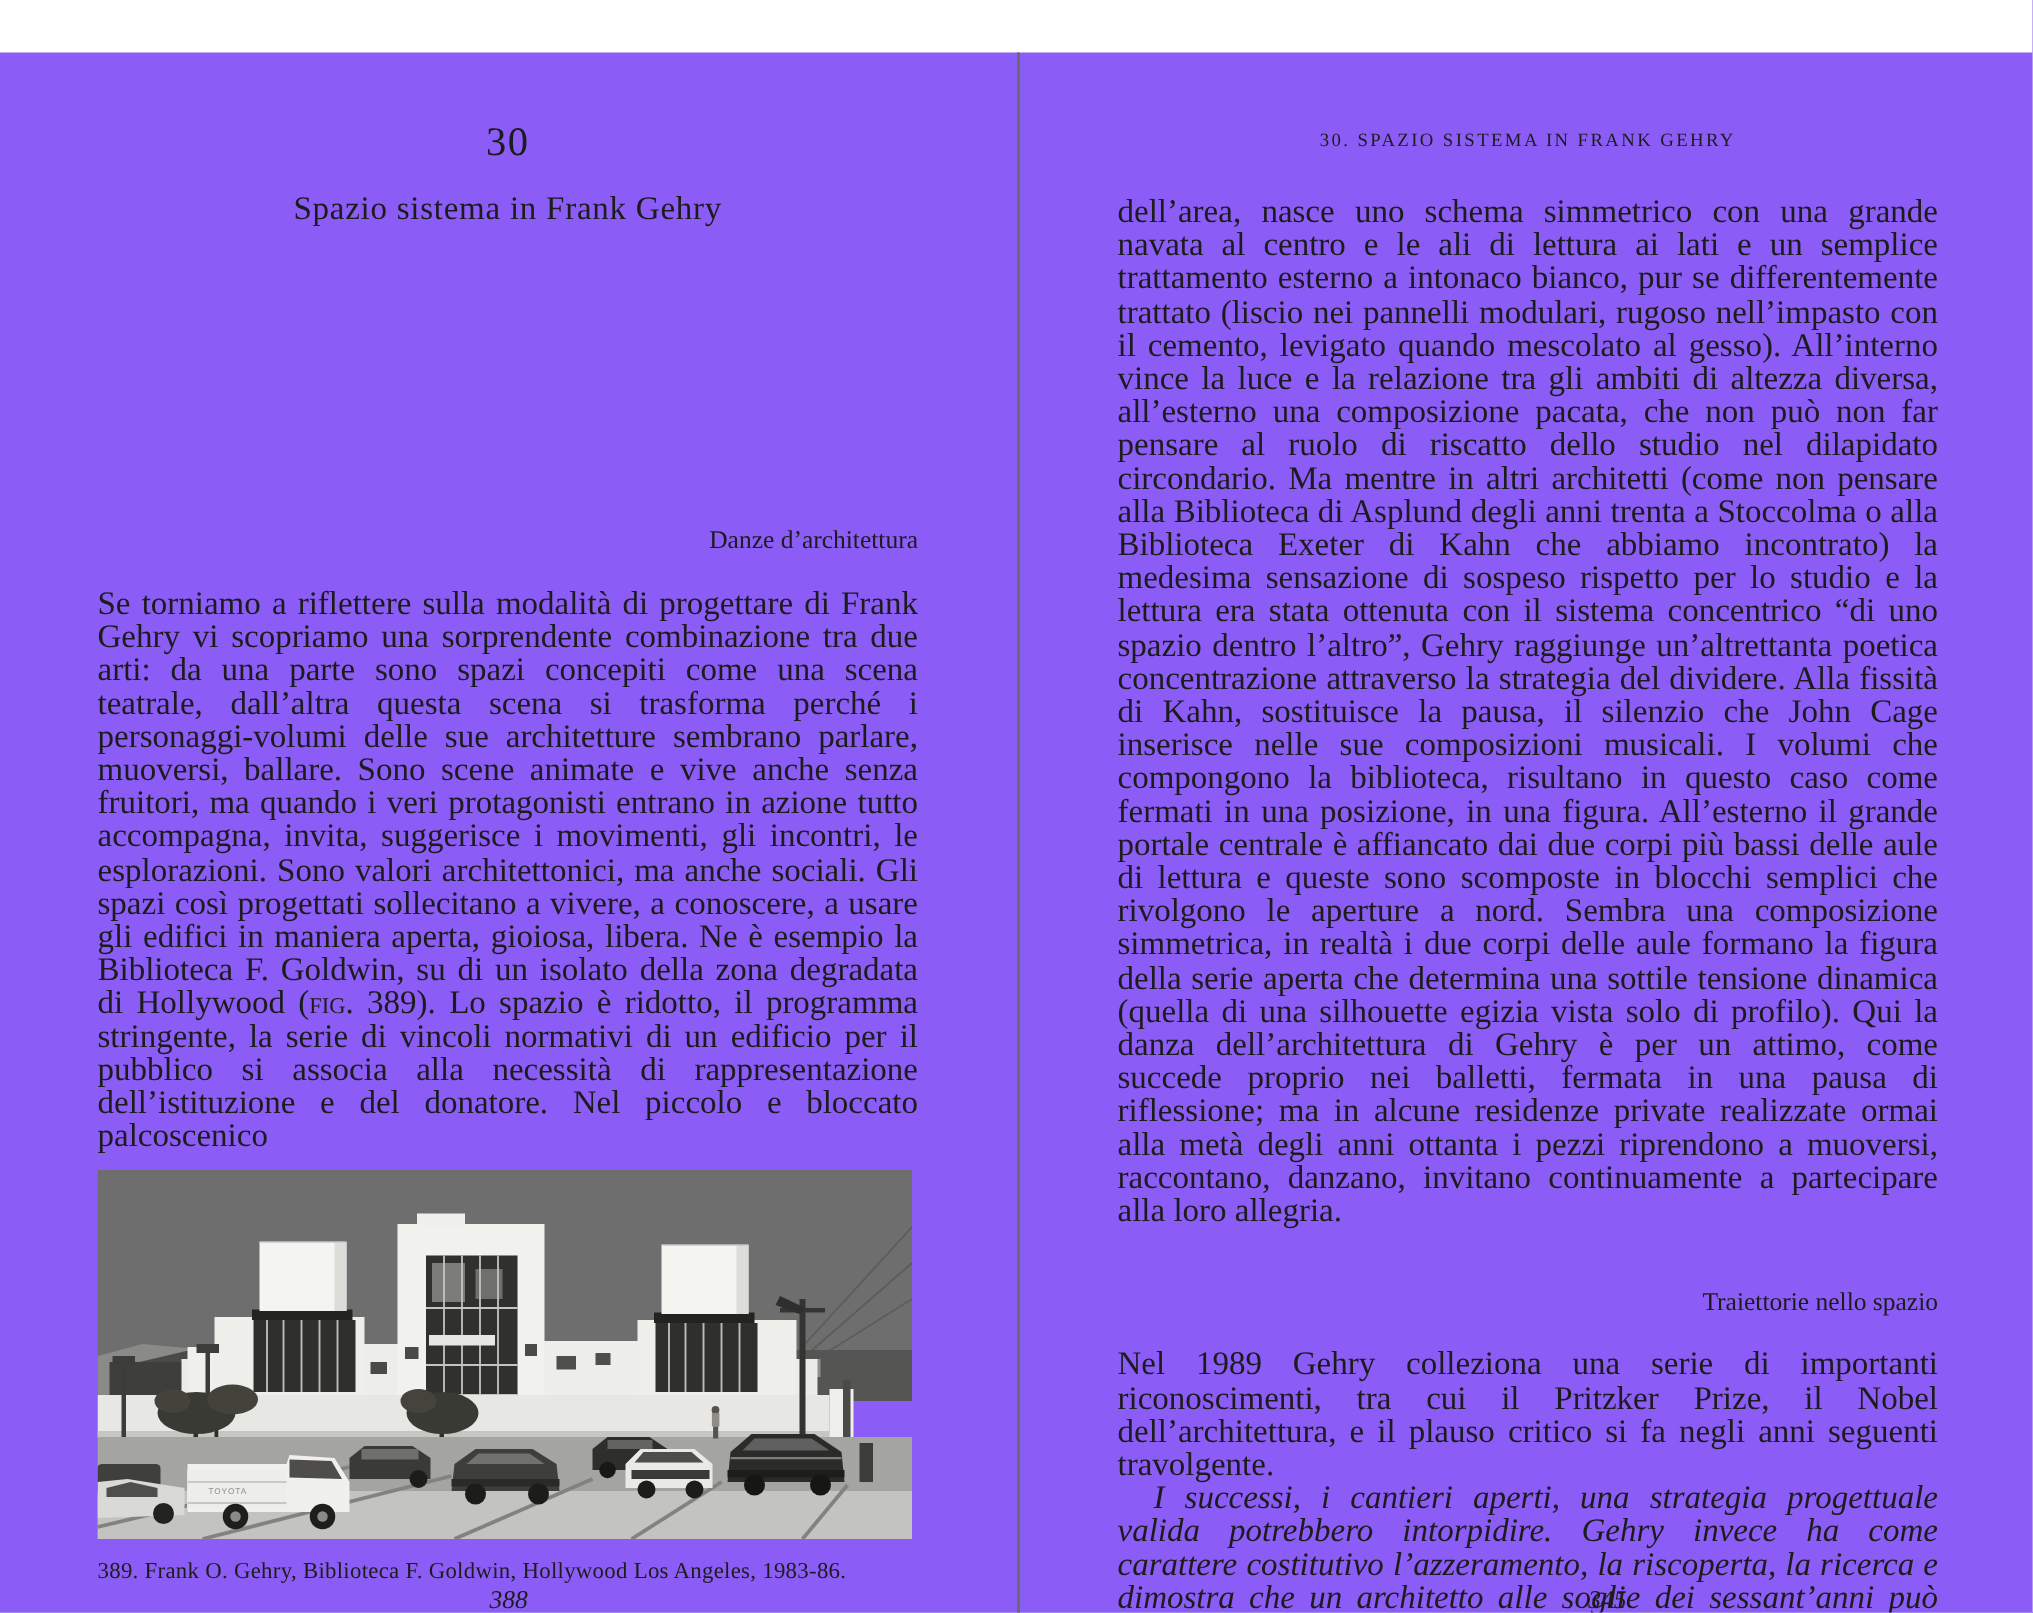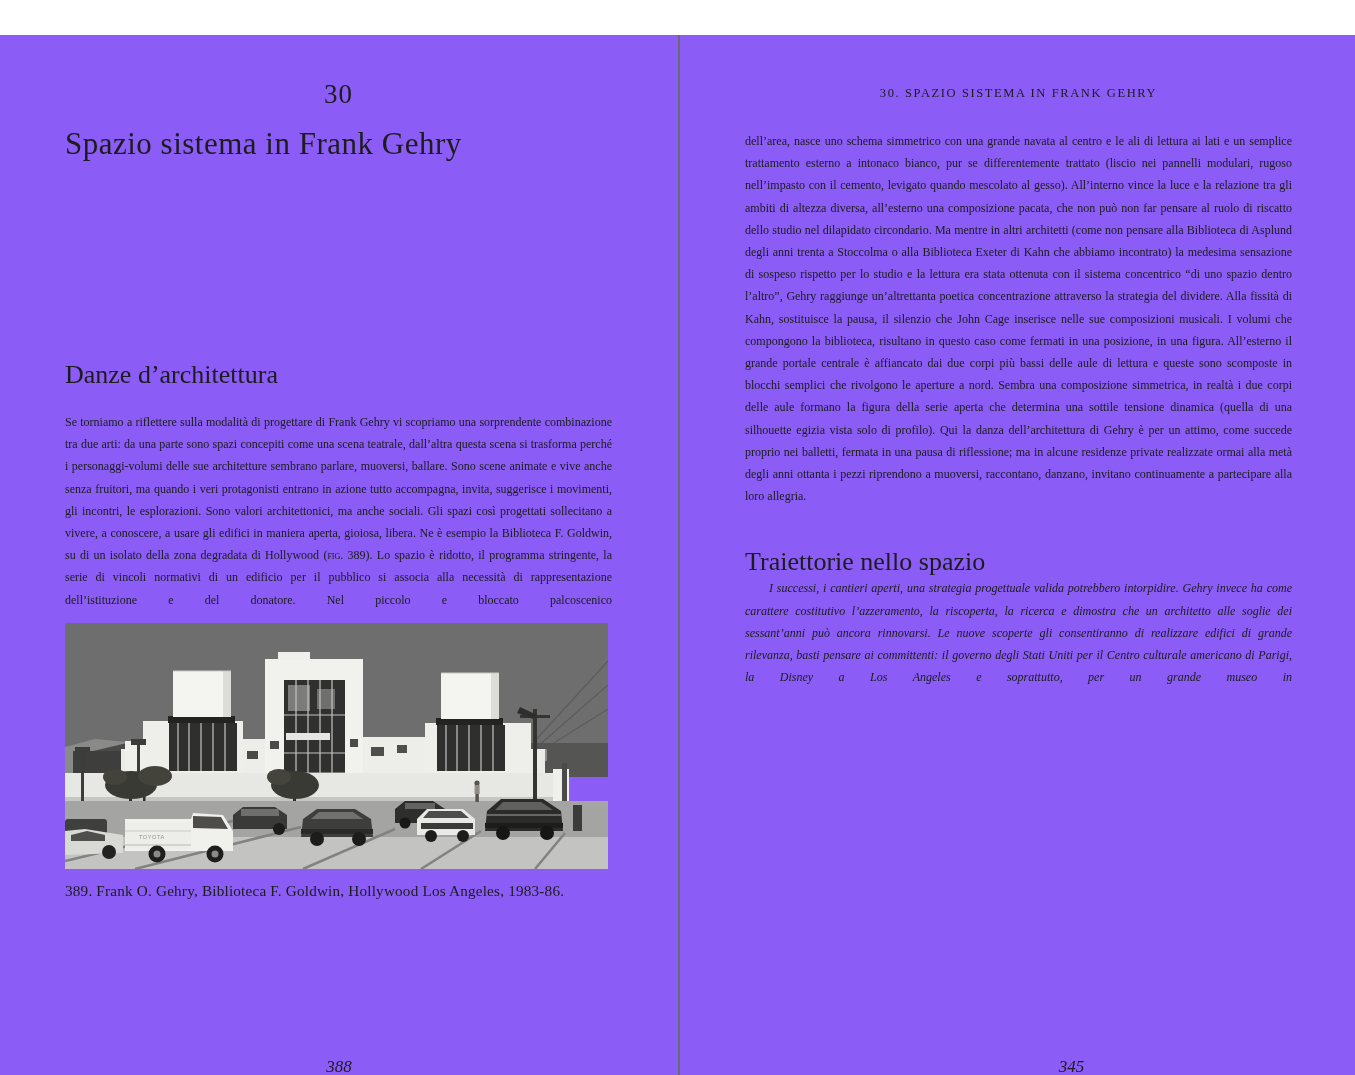--- a/index.html
+++ b/index.html
@@ -13,27 +13,27 @@
   }
   .spread{position:relative;width:1355px;height:1075px;background:#8b5cf6;margin-top:35px;}
   .page{position:absolute;top:0;height:1068px;}
   .page-left{left:0;width:678px;}
   .page-right{left:680px;width:783px;}
   .column{position:relative;margin-left:65px;width:547px;}
   .divider{position:absolute;left:678px;top:0;width:2px;height:1068px;background:#6b6b6b;}
   .bottom-bar{position:absolute;left:0;top:1068px;width:1355px;height:7px;background:#3a3a3a;}
 
   .chapter-number{margin-top:44px;text-align:center;font-size:27px;letter-spacing:1px;}
-  .chapter-title{margin-top:16px;font-size:31px;letter-spacing:.5px;}
-  .section-heading{text-align:left;font-size:26px;}
+  .chapter-title{margin-top:16px;text-align:center;font-size:22px;letter-spacing:.5px;}
+  .section-heading{text-align:right;font-size:17px;}
   .heading-left{margin-top:198px;}
   .heading-right{margin-top:40px;}
 
   .body-text{
-    font-size:12px;line-height:22.2px;
+    font-size:22px;line-height:22.2px;
     text-align:justify;
     margin:0;
   }
   .cont{text-align-last:justify;}
   .body-left{margin-top:21px;}
   .body-right-first{margin-top:29px;}
   .para-after-heading{margin-top:20px;}
   .para-indent{text-indent:24px;font-style:italic;}
   .smallcaps{font-variant:small-caps;}
 
@@ -287,20 +287,21 @@
   </div>
 
   <div class="page page-right">
     <div class="column">
       <div class="running-header">30. SPAZIO SISTEMA IN FRANK GEHRY</div>
 
       <p class="body-text body-right-first">dell’area, nasce uno schema simmetrico con una grande navata al centro e le ali di lettura ai lati e un semplice trattamento esterno a intonaco bianco, pur se differentemente trattato (liscio nei pannelli modulari, rugoso nell’impasto con il cemento, levigato quando mescolato al gesso). All’interno vince la luce e la relazione tra gli ambiti di altezza diversa, all’esterno una composizione pacata, che non può non far pensare al ruolo di riscatto dello studio nel dilapidato circondario. Ma mentre in altri architetti (come non pensare alla Biblioteca di Asplund degli anni trenta a Stoccolma o alla Biblioteca Exeter di Kahn che abbiamo incontrato) la medesima sensazione di sospeso rispetto per lo studio e la lettura era stata ottenuta con il sistema concentrico “di uno spazio dentro l’altro”, Gehry raggiunge un’altrettanta poetica concentrazione attraverso la strategia del dividere. Alla fissità di Kahn, sostituisce la pausa, il silenzio che John Cage inserisce nelle sue composizioni musicali. I volumi che compongono la biblioteca, risultano in questo caso come fermati in una posizione, in una figura. All’esterno il grande portale centrale è affiancato dai due corpi più bassi delle aule di lettura e queste sono scomposte in blocchi semplici che rivolgono le aperture a nord. Sembra una composizione simmetrica, in realtà i due corpi delle aule formano la figura della serie aperta che determina una sottile tensione dinamica (quella di una silhouette egizia vista solo di profilo). Qui la danza dell’architettura di Gehry è per un attimo, come succede proprio nei balletti, fermata in una pausa di riflessione; ma in alcune residenze private realizzate ormai alla metà degli anni ottanta i pezzi riprendono a muoversi, raccontano, danzano, invitano continuamente a partecipare alla loro allegria.</p>
 
       <div class="section-heading heading-right">Traiettorie nello spazio</div>
 
+      <p class="body-text para-after-heading">Nel 1989 Gehry colleziona una serie di importanti riconoscimenti, tra cui il Pritzker Prize, il Nobel dell’architettura, e il plauso critico si fa negli anni seguenti travolgente.</p>
       <p class="body-text para-indent cont">I successi, i cantieri aperti, una strategia progettuale valida potrebbero intorpidire. Gehry invece ha come carattere costitutivo l’azzeramento, la riscoperta, la ricerca e dimostra che un architetto alle soglie dei sessant’anni può ancora rinnovarsi. Le nuove scoperte gli consentiranno di realizzare edifici di grande rilevanza, basti pensare ai committenti: il governo degli Stati Uniti per il Centro culturale americano di Parigi, la Disney a Los Angeles e soprattutto, per un grande museo in</p>
     </div>
 
     <div class="page-number">
       <span class="page-number-inner">345</span>
     </div>
   </div>
 
   <div class="divider"></div>
   <div class="bottom-bar"></div>

